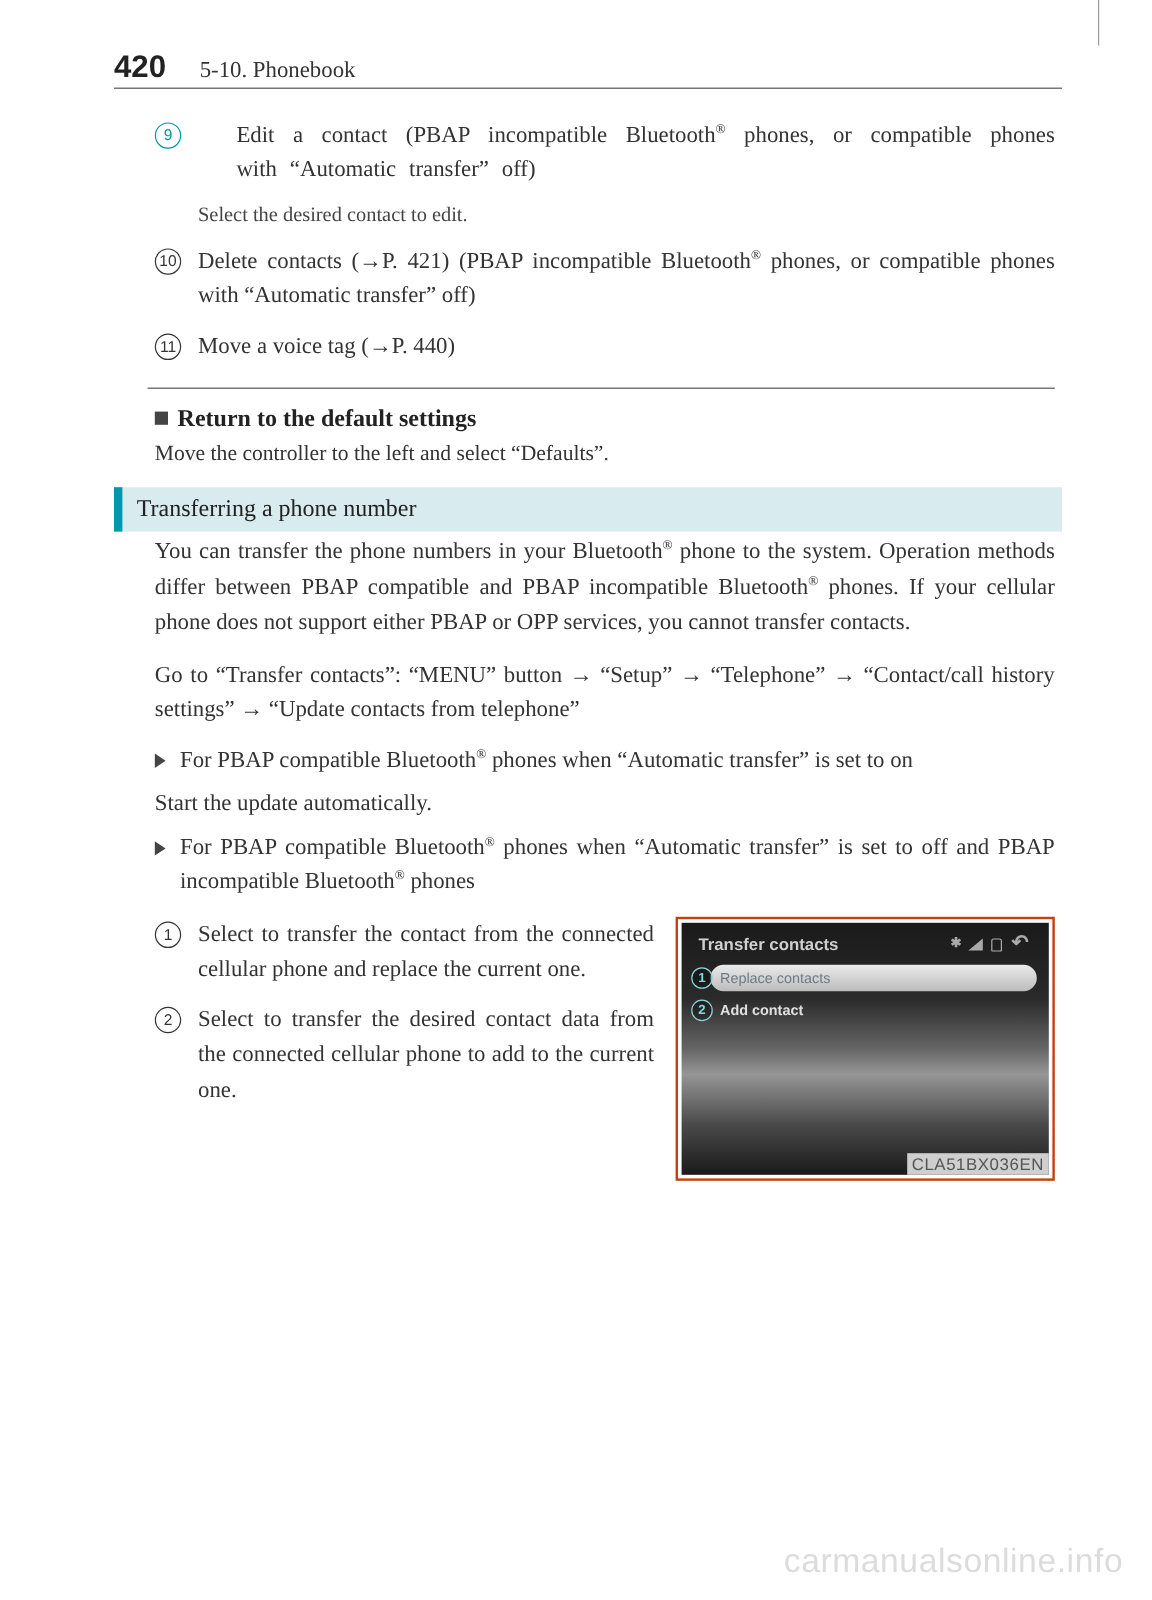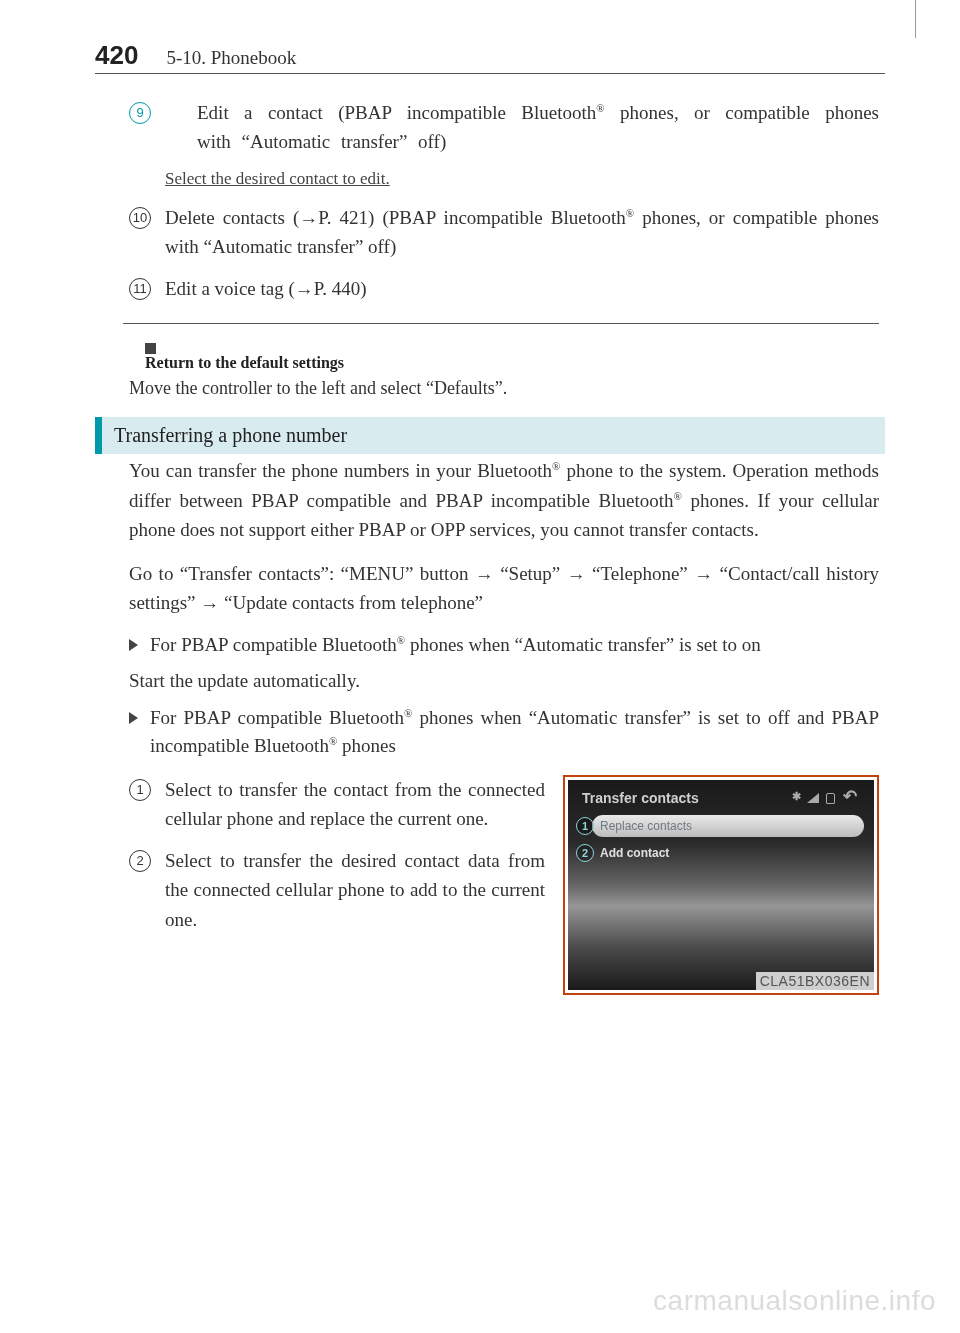--- a/index.html
+++ b/index.html
@@ -55,34 +55,32 @@
       font-family: Arial, sans-serif;
     }
     .circle-num.teal { border-color: #0099aa; color: #0099aa; }
     .num-body { flex: 1; text-align: justify; }
     .num-body.loose { word-spacing: 6px; margin-left: 32px; }
     .sub-note {
       font-size: 17px;
       color: #444;
       margin: 4px 0 14px 36px;
       padding-left: 0;
-      text-decoration: underline;
     }
     .sup { font-size: 11px; vertical-align: super; }
     .arrow { font-family: Arial, sans-serif; }
     .divider {
       width: calc(100% + 6px);
       border-top: 1px solid #555;
       margin: 20px 0 14px -6px;
     }
     .sq-row {
       display: flex;
-      margin: 10px 0 6px 16px;
-      font-size: 16px;
-      flex-direction: column;
+      margin: 10px 0 6px 0;
+      font-size: 20px;
     }
     .sq-bullet {
       width: 11px; height: 11px;
       background: #444;
       margin-right: 8px;
       margin-top: 5px;
       flex-shrink: 0;
     }
     .sq-title { font-weight: bold; color: #222; }
     .sq-body { font-size: 18px; margin-left: 0; margin-bottom: 14px; }
@@ -265,21 +263,21 @@
   <div class="num-item">
     <span class="circle-num">10</span>
     <div class="num-body">
       <span>Delete contacts (</span><span class="arrow">→</span><span>P. 421) (PBAP incompatible Bluetooth</span><span class="sup">®</span><span> phones, or compatible phones with “Automatic transfer” off)</span>
     </div>
   </div>
 
   <div class="num-item">
     <span class="circle-num">11</span>
     <div class="num-body">
-      <span>Edit a voice tag (</span><span class="arrow">→</span><span>P. 440)</span>
+      <span>Move a voice tag (</span><span class="arrow">→</span><span>P. 440)</span>
     </div>
   </div>
 
   <div class="divider"></div>
 
   <div class="sq-row">
     <span class="sq-bullet"></span>
     <span class="sq-title">Return to the default settings</span>
   </div>
   <div class="sq-body">Move the controller to the left and select “Defaults”.</div>

